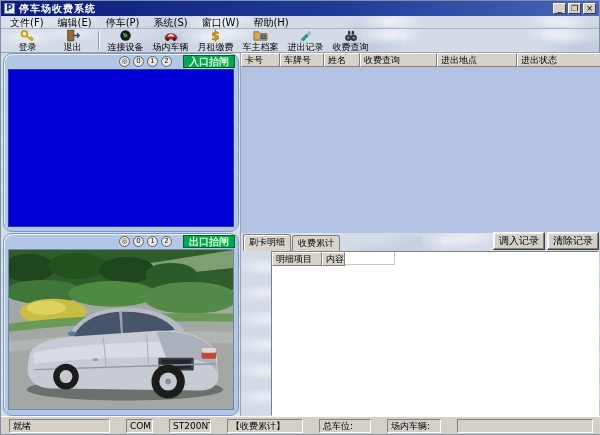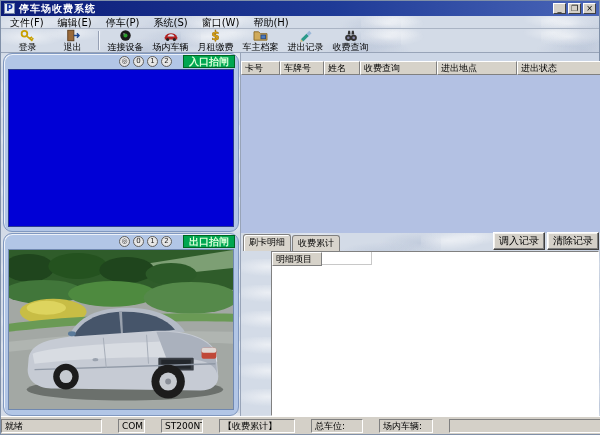--- a/index.html
+++ b/index.html
@@ -52,21 +52,21 @@
   .cam-btn { width:11px; height:11px; border-radius:50%; background:#e6e6e6; border:1px solid #606060;
     font-size:7px; line-height:9px; text-align:center; color:#222; }
   .gate-label { margin-left:8px; background:#00a651; border:1px solid #006622; color:#d8ffd8;
     font-weight:bold; font-size:10px; line-height:11px; padding:0 5px; white-space:nowrap; }
   .screen { flex:1; margin:1px 4px 4px 4px; background:#0000d6; border:1px solid #2a3a90; }
   .photo-wrap { flex:1; margin:1px 4px 5px 4px; border:1px solid #7088b0; background:#9aa29d; overflow:hidden; }
   .photo-wrap svg { display:block; width:100%; height:100%; }
 
   
   .records { height:180px; display:flex; flex-direction:column; border-left:1px solid #98a4b8; }
-  .rec-head { display:flex; height:14px;margin-top:8px; }
+  .rec-head { display:flex; height:14px; }
   .hcell { background:#d6d2c9; border:1px solid; border-color:#fff #808080 #808080 #fff;
     font-size:9px; line-height:12px; padding-left:3px; white-space:nowrap; overflow:hidden; }
   .rec-body { flex:1; background:#b3c1e3; }
 
   
   .detail { flex:1; display:flex; flex-direction:column; border-left:1px solid #98a4b8; padding:1px 2px 2px 2px; }
   .tabstrip { height:17px; display:flex; align-items:flex-end; }
   .tab { background:#d8d4cc; border:1px solid #808080; border-bottom:none; border-radius:3px 3px 0 0;
     font-size:9px; padding:1px 5px 1px 5px; margin-right:1px; position:relative; }
   .tab.active { box-shadow:inset 1px 1px 0 #fff; padding-bottom:2px; z-index:2; }
@@ -76,21 +76,21 @@
     font-size:10px; padding:1px 5px; margin-left:2px; margin-bottom:1px; white-space:nowrap; }
   .detail-table { flex:1; border:1px solid; border-color:#808080 #fff #fff #808080; background:#fff;
     display:flex; flex-direction:row;margin-left:28px; }
   .dt-head { display:flex; height:14px; }
   .dt-row { display:flex; height:13px; border-bottom:1px solid #c8c8c8; }
   .dt-cell { border-right:1px solid #c8c8c8; }
   .dt-rest { flex:1; background:#fff; }
 
   
   .status-bar { position:absolute; left:0; bottom:0; width:600px; height:18px; background:#d4d0c8;
-    border-top:1px solid #fff; display:flex; align-items:center; padding:1px 0; gap:16px; }
+    border-top:1px solid #fff; display:flex; align-items:center; padding:1px 8px; gap:16px; }
   .st-cell { height:14px; border:1px solid; border-color:#808080 #fff #fff #808080;
     font-size:9px; line-height:12px; padding:0 3px; white-space:nowrap; overflow:hidden; }
 </style>
 </head>
 <body>
 
 <div class="window">
 
   <div class="title-bar">
     <div class="app-icon">P</div>
@@ -275,20 +275,21 @@
         <div class="tabstrip">
           <div class="tab active">刷卡明细</div>
           <div class="tab">收费累计</div>
           <div class="tab-spacer"></div>
           <div class="mini-btn">调入记录</div>
           <div class="mini-btn">清除记录</div>
         </div>
         <div class="detail-table">
           <div class="dt-head">
             <div class="hcell" style="width:50px">明细项目</div>
+            <div class="hcell" style="flex:1">内容</div>
           </div>
           <div class="dt-row">
             <div class="dt-cell" style="width:50px"></div>
             <div style="flex:1"></div>
           </div>
           <div class="dt-rest"></div>
         </div>
       </div>
     </div>
   </div>

